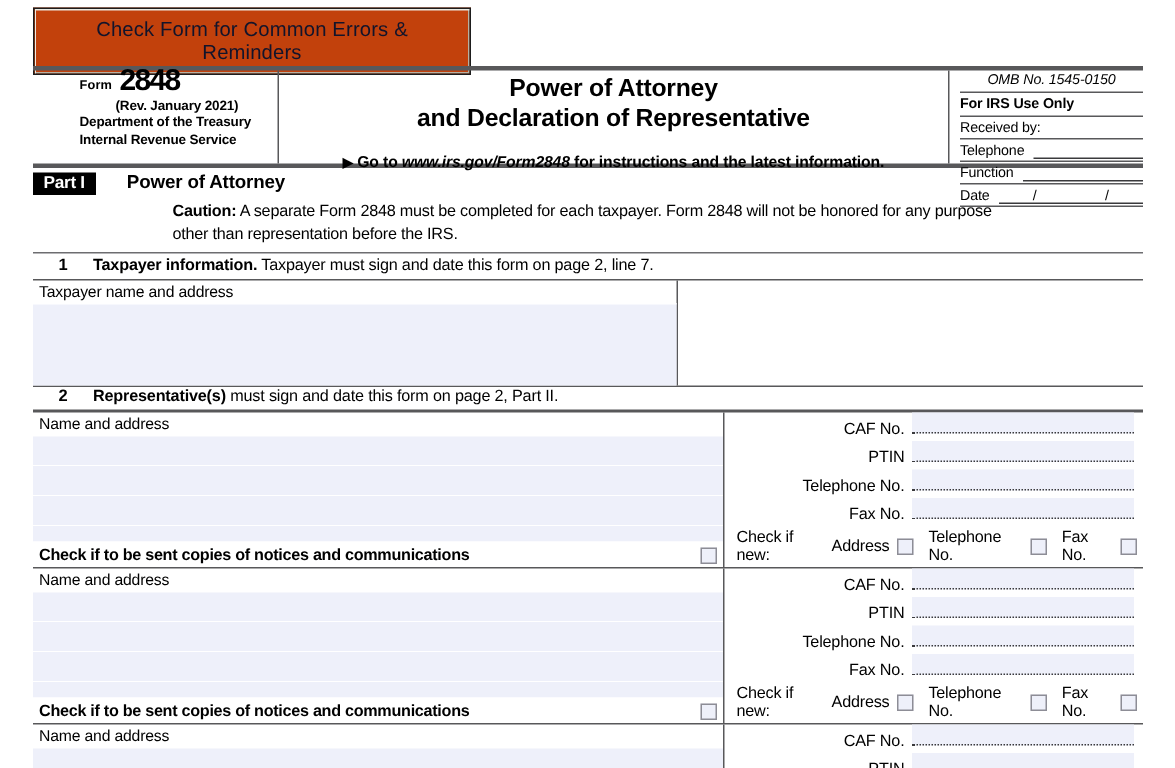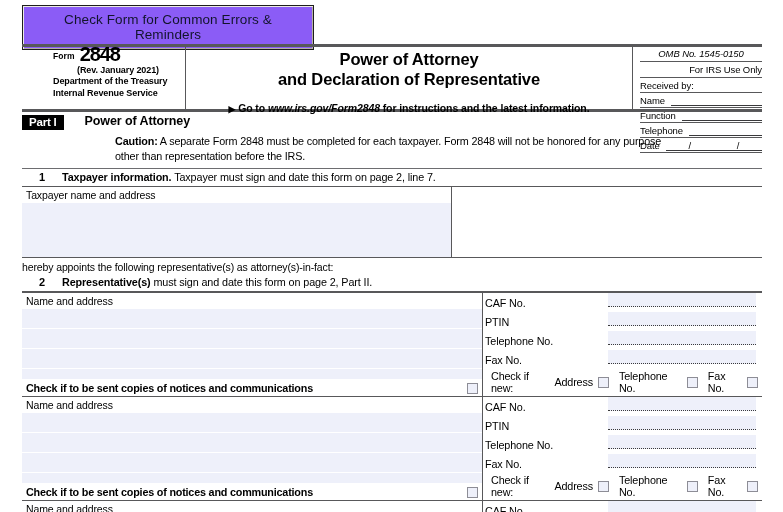--- a/index.html
+++ b/index.html
@@ -22,21 +22,21 @@
   }
 
   
   .errbtn-wrap {
     position: absolute;
     left: 22px;
     top: 5px;
   }
   .errbtn {
     display: block;
-    background: #8b5cf6;
+    background: #c2410c;
     border: 1px solid #1d1d1d;
     box-shadow: inset 1px 1px 0 #eceaE2, inset -1px -1px 0 #b5b1a4;
     padding: 6px 14px 7px 14px;
     font-size: 13.5px;
     color: #12142b;
     font-family: "Liberation Sans", sans-serif;
     letter-spacing: .1px;
     cursor: pointer;
     width: 262px;
     text-align: center;
@@ -122,22 +122,22 @@
     font-size: 9.5px;
   }
   .omb {
     text-align: center;
     padding: 1px 0 2px 0;
     border-bottom: 1.5px solid #58585a;
     letter-spacing: -.1px;
     font-style: italic;
   }
   .irsonly {
-    text-align: right;
-    font-weight: normal;
+    text-align: left;
+    font-weight: bold;
     padding: 2px 0 2px 0;
     border-bottom: 1.2px solid #58585a;
     letter-spacing: -.1px;
   }
   .recv {
     padding: 2px 0 1px 0;
     border-bottom: 1.2px solid #58585a;
     letter-spacing: -.1px;
   }
   .irsrow {
@@ -307,20 +307,21 @@
 
   
   .rrow {
     display: flex;
     align-items: baseline;
     font-size: 10.8px;
     height: 19px;
     letter-spacing: -.12px;
   }
   .rrow .lbl {
+    text-align: right;
     white-space: nowrap;
     padding-right: 5px;
   }
   .rrow .dots {
     flex: 1;
     border-bottom: 1.3px dotted #3a3a3c;
     height: 13px;
     background: #eef0fa;
     margin-right: 6px;
   }
@@ -373,29 +374,25 @@
           <i>www.irs.gov/Form2848</i>
           <span>for instructions and the latest information.</span>
         </div>
       </div>
 
       <div class="mh-right">
         <div class="omb">OMB No. 1545-0150</div>
         <div class="irsonly">For IRS Use Only</div>
         <div class="recv">Received by:</div>
         <div class="irsrow">
-          <span class="lbl">Name</span>
+          <span class="lbl">Telephone</span>
           <span class="blank"></span>
         </div>
         <div class="irsrow">
           <span class="lbl">Function</span>
-          <span class="blank"></span>
-        </div>
-        <div class="irsrow">
-          <span class="lbl">Telephone</span>
           <span class="blank"></span>
         </div>
         <div class="irsrow date">
           <span class="lbl">Date</span>
           <span class="blank">
             <span>/</span>
             <span>/</span>
           </span>
         </div>
       </div>
@@ -420,21 +417,20 @@
       <span>Taxpayer must sign and date this form on page 2, line 7.</span></span>
     </div>
 
     <div class="tpbox">
       <div class="tp-left">
         <div class="cell-lbl">Taxpayer name and address</div>
         <div class="fld"></div>
       </div>
     </div>
 
-    <div class="hereby">hereby appoints the following representative(s) as attorney(s)-in-fact:</div>
 
     <div class="numline" style="padding:0 0 3px 0">
       <span class="n">2</span>
       <span><b>Representative(s)</b>
       <span>must sign and date this form on page 2, Part II.</span></span>
     </div>
 
     <div class="repblock first">
       <div class="rep-left">
         <div class="cell-lbl">Name and address</div>

